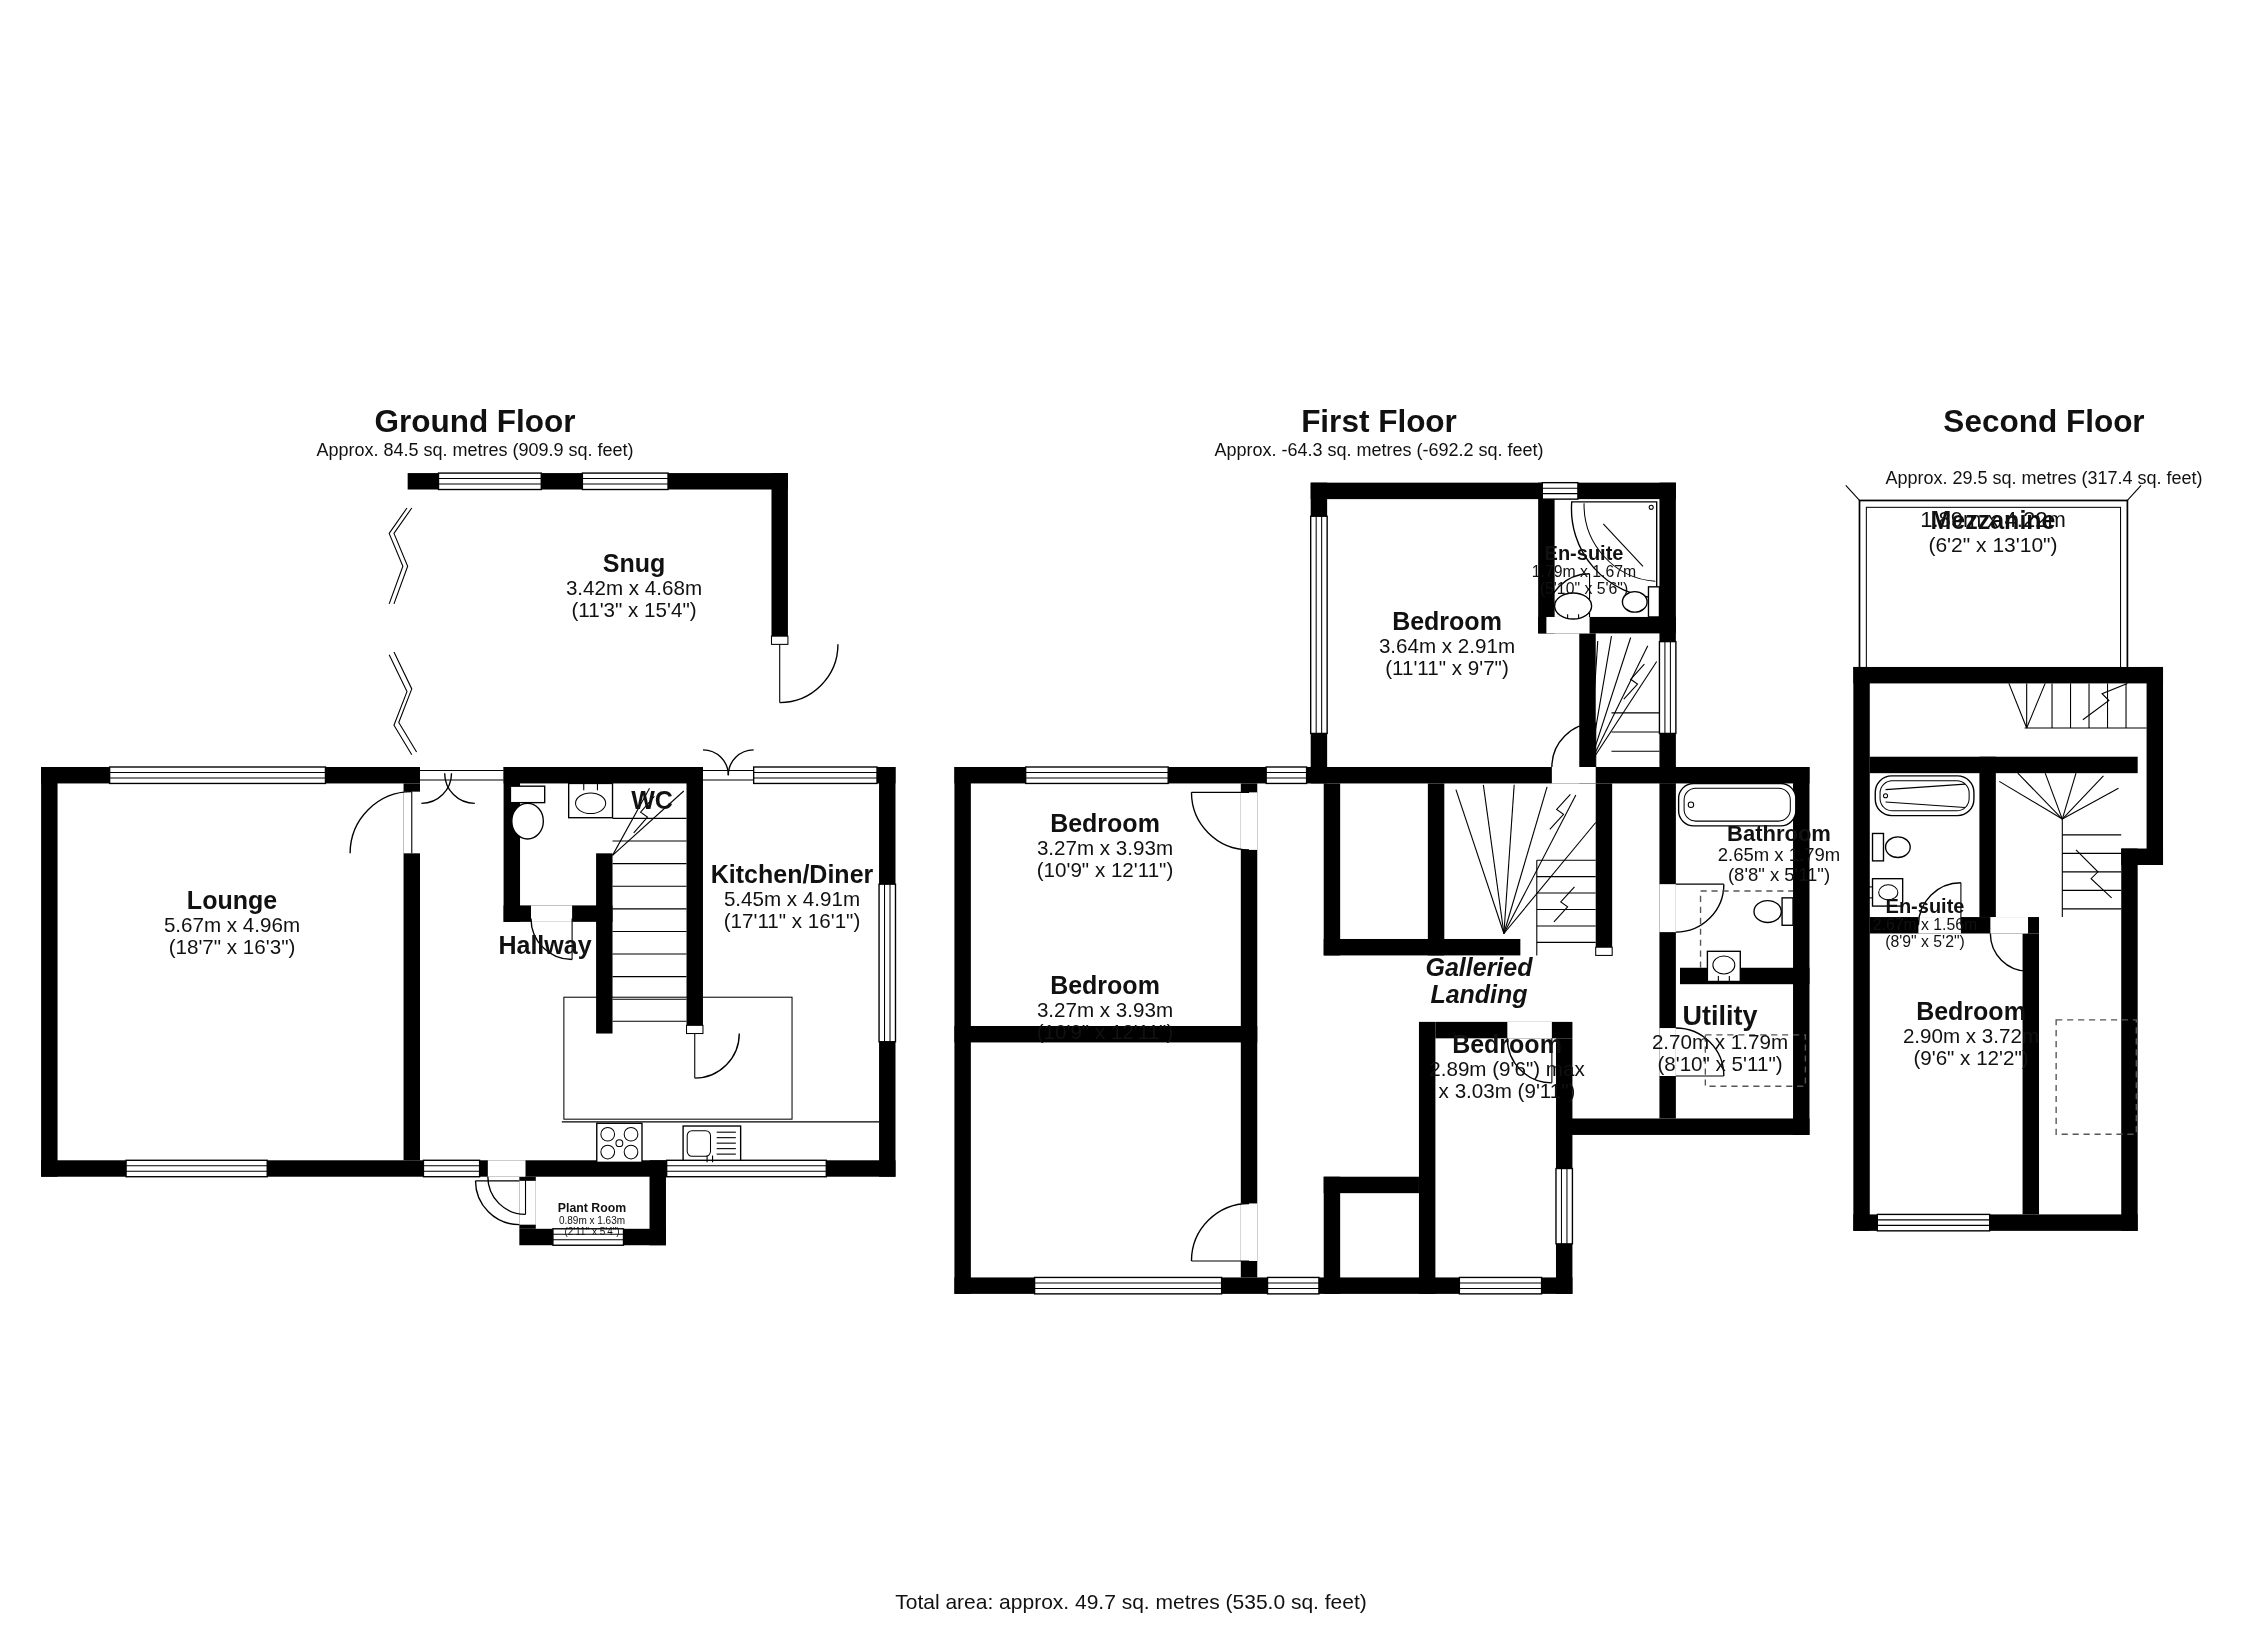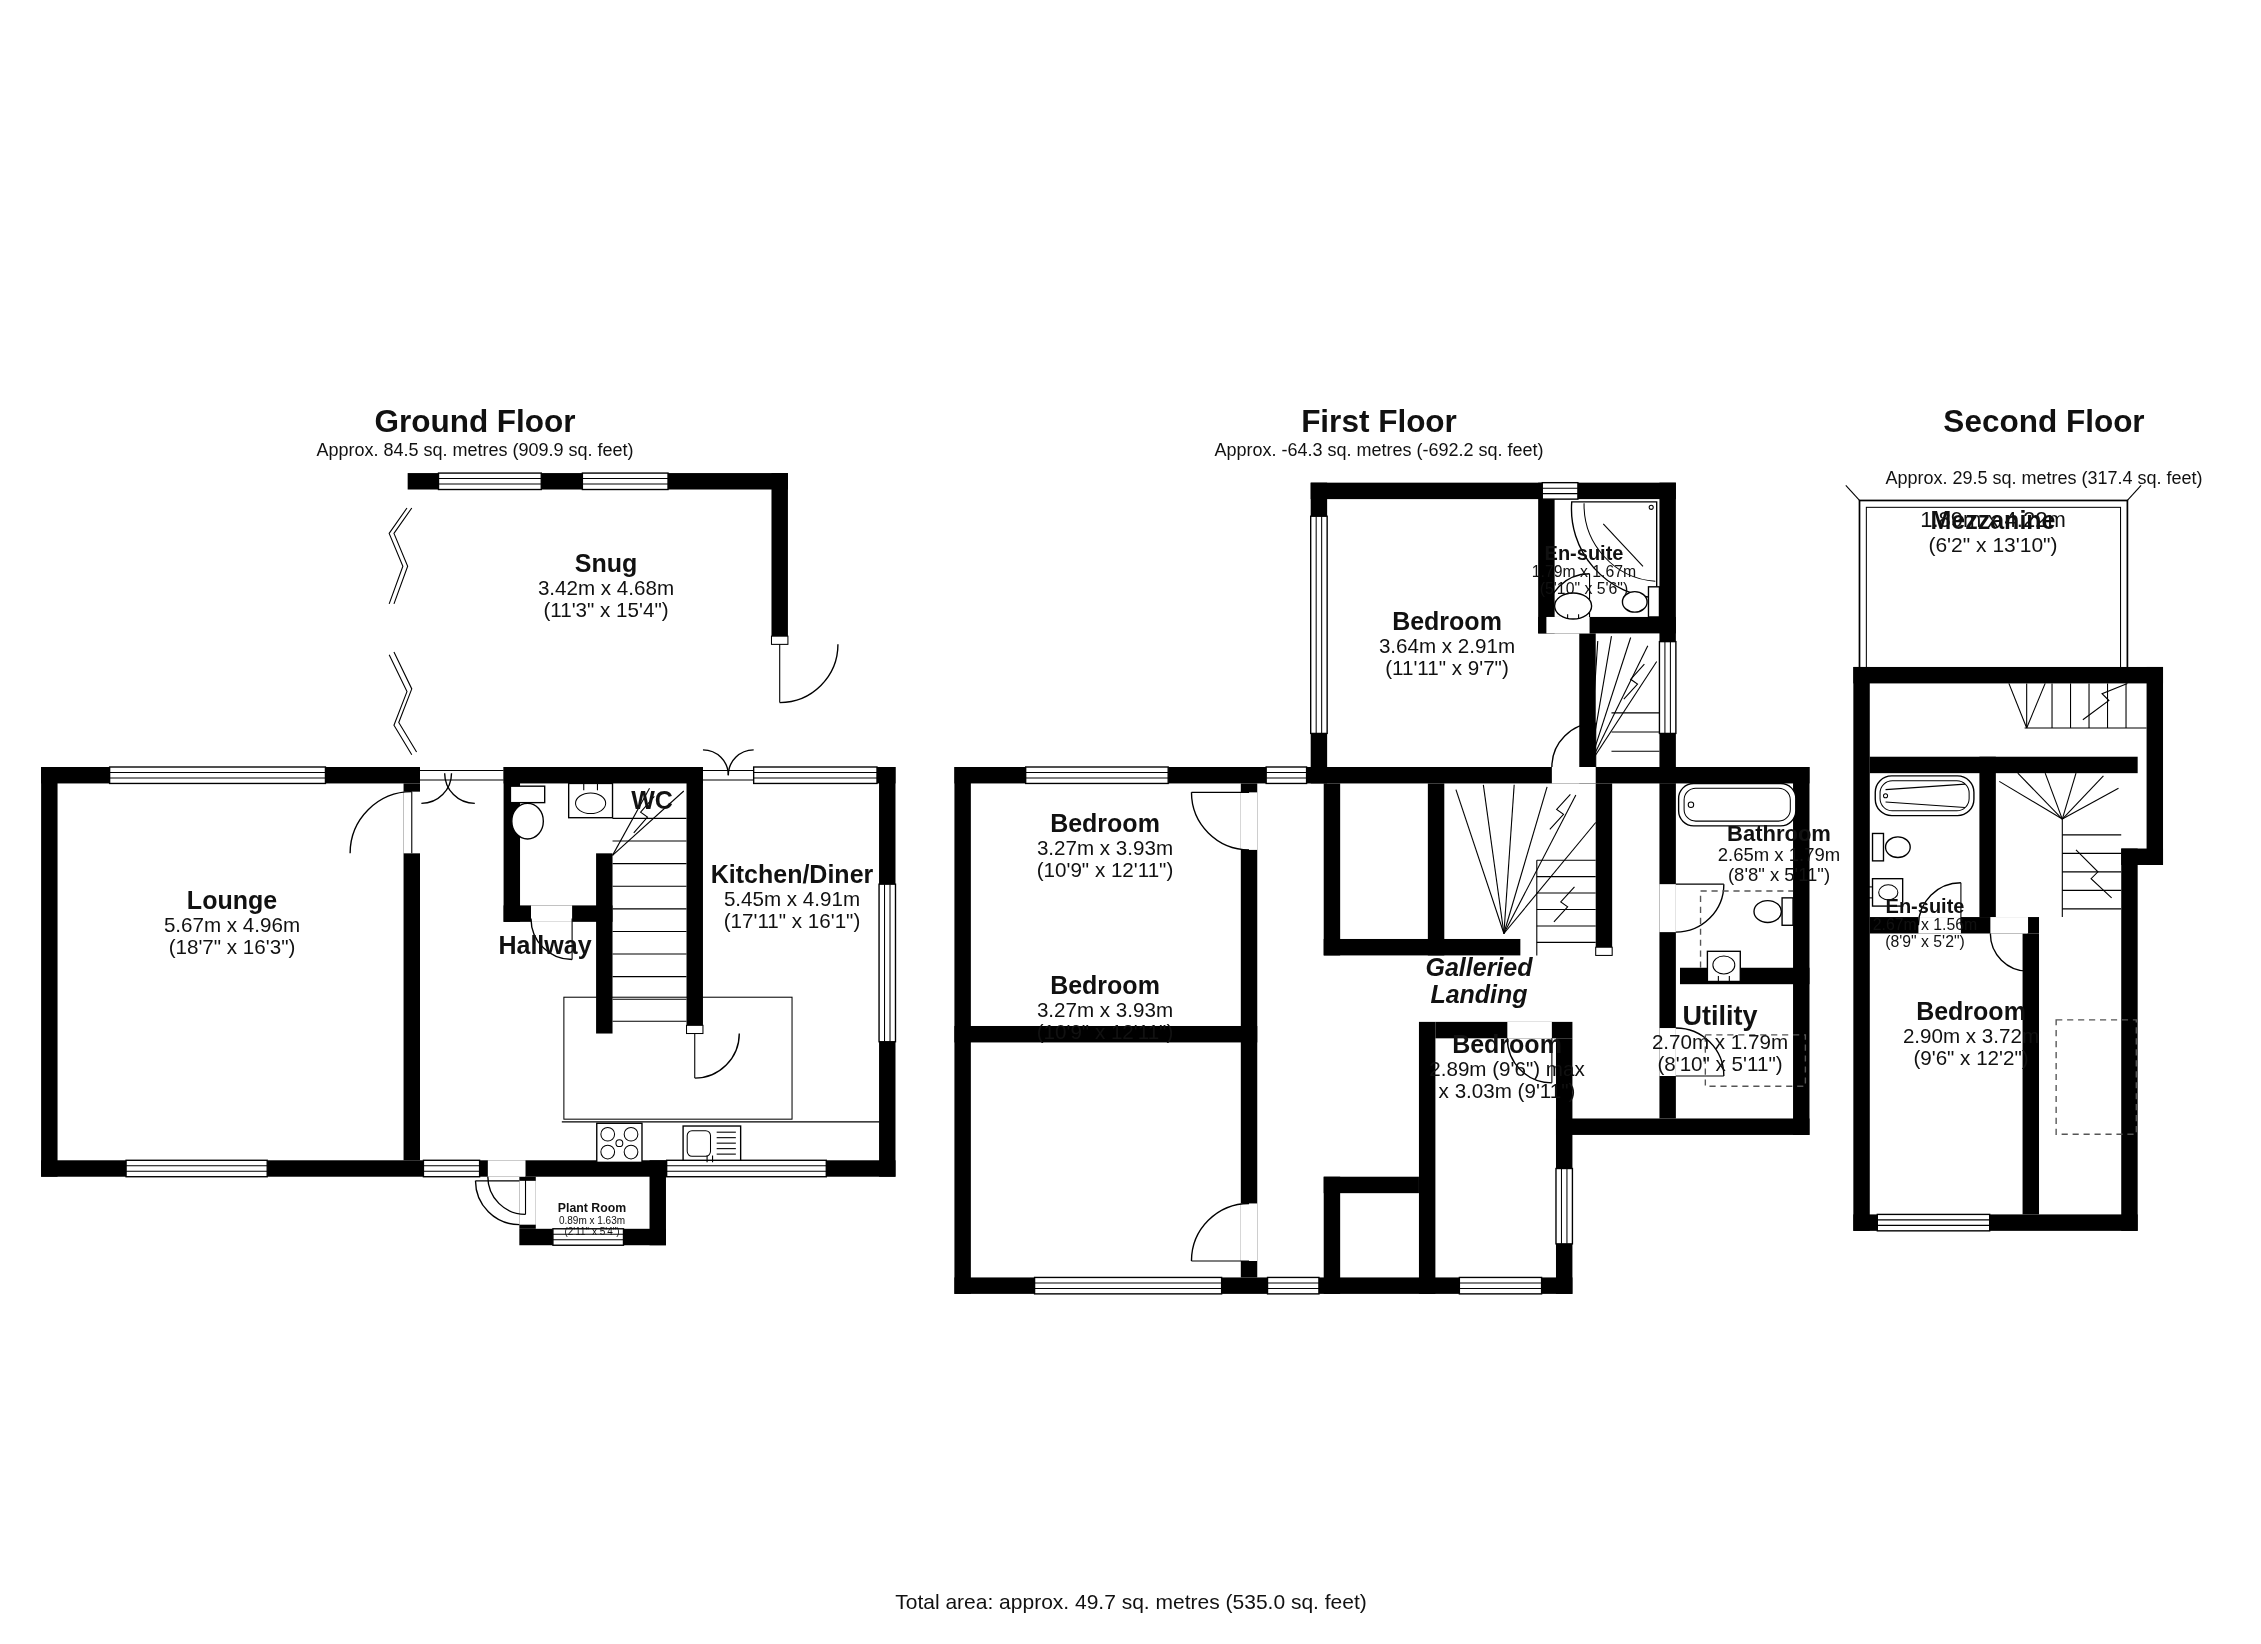--- a/index.html
+++ b/index.html
@@ -472,21 +472,21 @@
   </g>
 </svg>
 
 <div class="floor-title" style="left:475px;top:403px;">Ground Floor</div>
 <div class="floor-sub" style="left:475px;top:440px;">Approx. 84.5 sq. metres (909.9 sq. feet)</div>
 <div class="floor-title" style="left:1379px;top:403px;">First Floor</div>
 <div class="floor-sub" style="left:1379px;top:440px;">Approx. -64.3 sq. metres (-692.2 sq. feet)</div>
 <div class="floor-title" style="left:2044px;top:403px;">Second Floor</div>
 <div class="floor-sub" style="left:2044px;top:440px;margin-top:28px;">Approx. 29.5 sq. metres (317.4 sq. feet)</div>
 
-<div class="lbl" style="left:606px;top:550px;">
+<div class="lbl" style="left:634px;top:550px;">
   <span class="rname">Snug</span>
   <span class="rdim">3.42m x 4.68m</span>
   <span class="rdim">(11'3" x 15'4")</span>
 </div>
 <div class="lbl" style="left:232px;top:887px;">
   <span class="rname">Lounge</span>
   <span class="rdim">5.67m x 4.96m</span>
   <span class="rdim">(18'7" x 16'3")</span>
 </div>
 <div class="lbl" style="left:652px;top:787px;">

